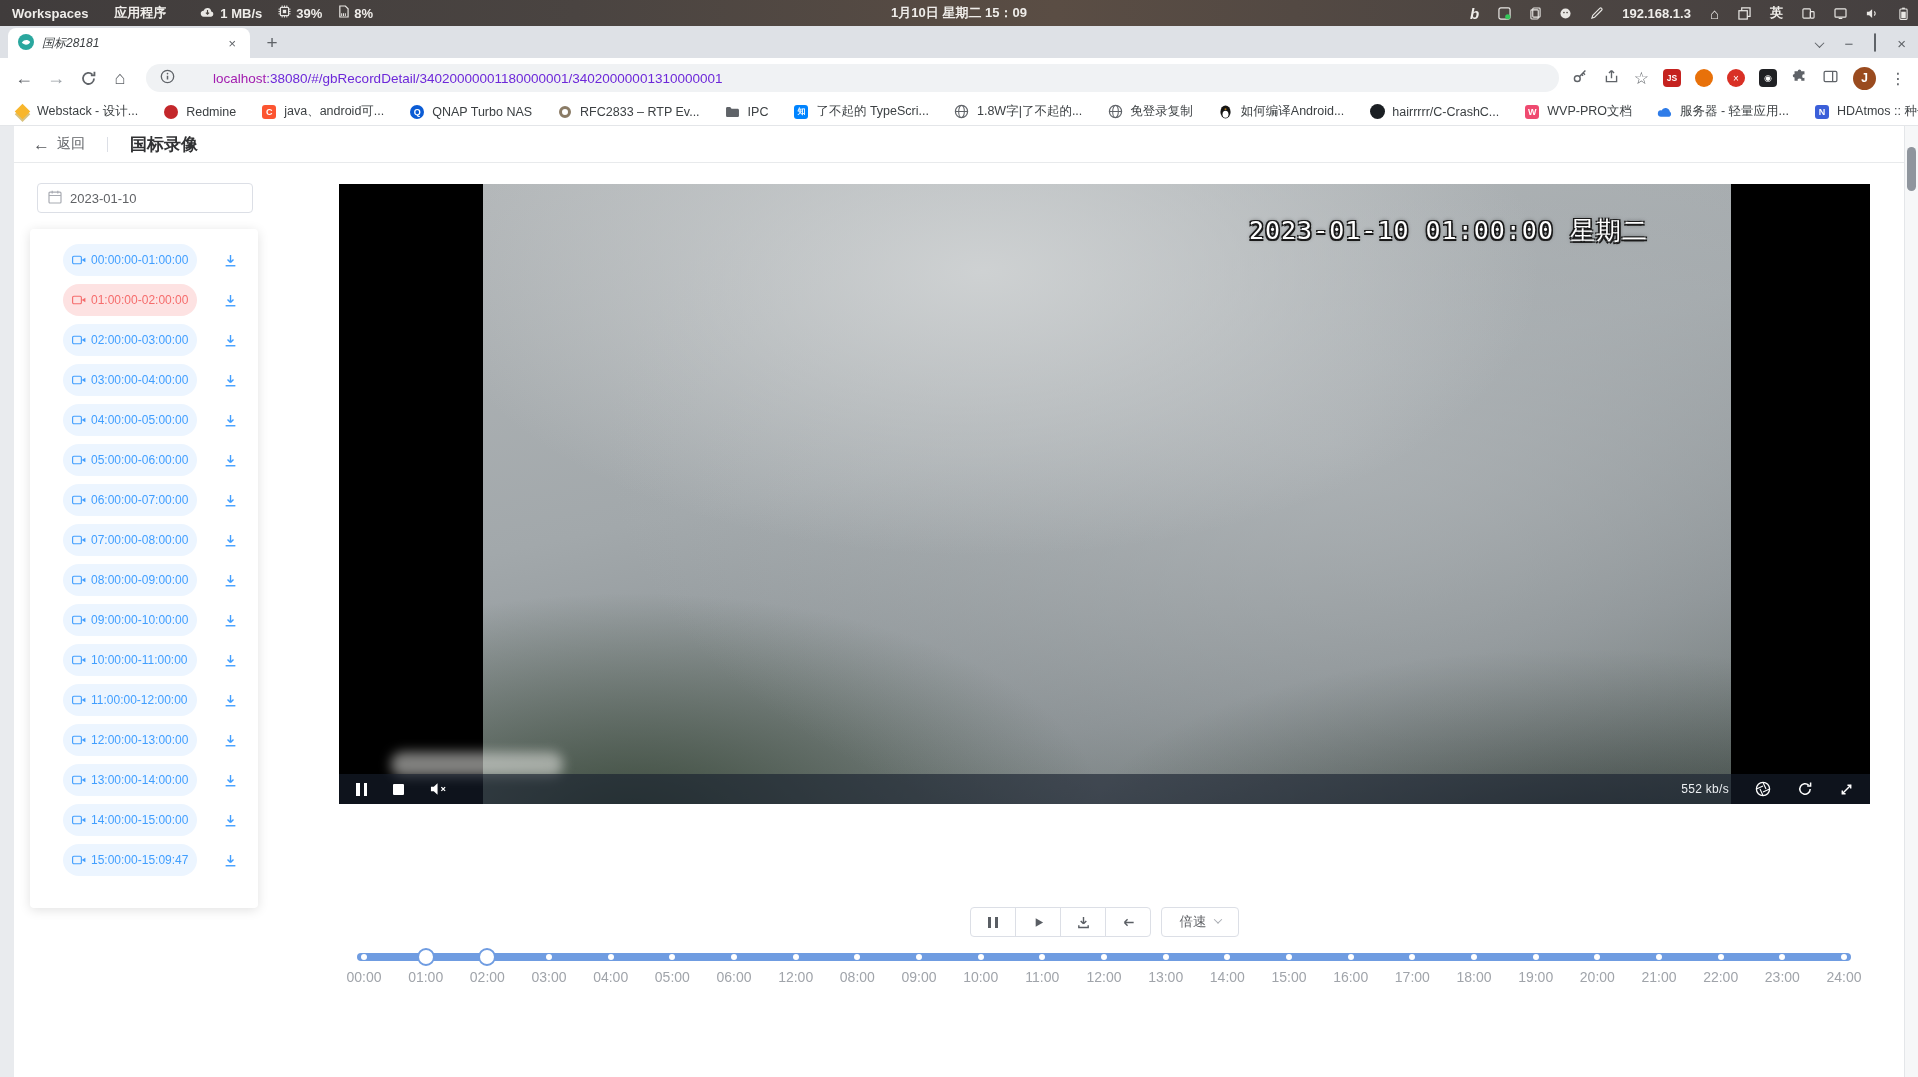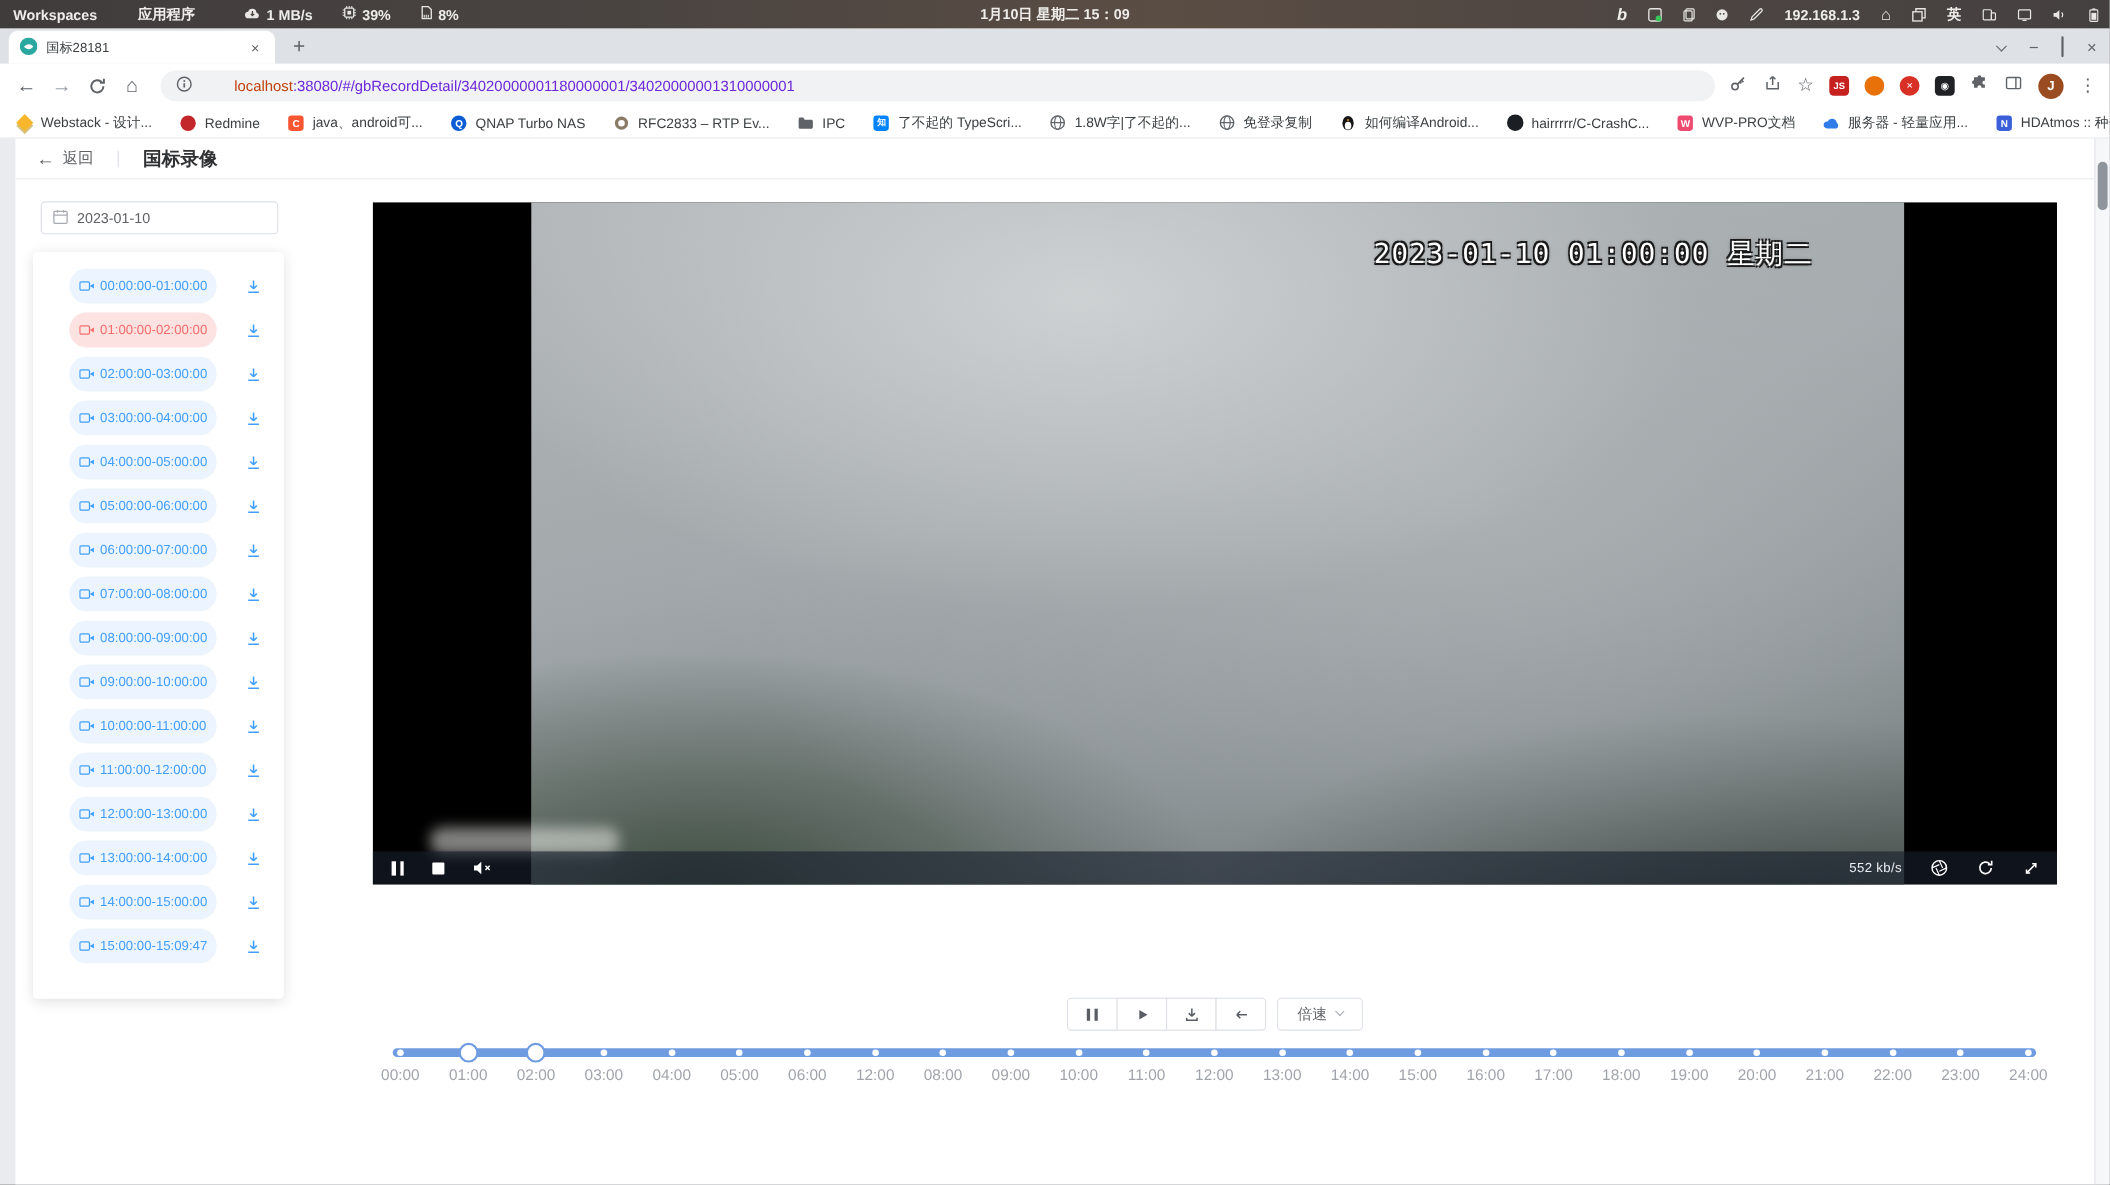--- a/index.html
+++ b/index.html
@@ -8,54 +8,54 @@
     position:relative; width:1918px; height:1077px; overflow:hidden;
     background:#fff; font-family:"Liberation Sans","DejaVu Sans",sans-serif;
     -webkit-font-smoothing:antialiased;
   }
   
   .gnome-bar{
     position:absolute; left:0; top:0; width:100%; height:26px;
     background:linear-gradient(90deg,#403c3c 0%,#4a4441 30%,#5a4d44 55%,#4c4542 80%,#454040 100%);
     display:flex; align-items:center; color:#efedea; font-size:13px; font-weight:700;
   }
-  .db-left{display:flex; align-items:center;gap:11px;}
+  .db-left{display:flex; align-items:center;}
   .db-item{display:flex; align-items:center; gap:5px; white-space:nowrap;}
   .db-clock{position:absolute; left:50%; transform:translateX(-50%); font-weight:700;}
   .db-right{margin-left:auto; display:flex; align-items:center; gap:19px; margin-right:10px; font-weight:700;}
   .db-right .db-item{gap:4px;}
   
   .tab-strip{
     position:absolute; left:0; top:26px; width:100%; height:32px;
     background:#dee1e6; display:flex; align-items:flex-end;
   }
   .btab{
     width:242px; height:30px; margin-left:8px; background:#fff;
     border-radius:8px 8px 0 0; display:flex; align-items:center; padding:0 10px;
-    font-size:12px; color:#3c4043;
+    font-size:12px; color:#3c4043;font-style:italic;
   }
   .btab-title{flex:1; margin-left:8px; overflow:hidden; white-space:nowrap;}
   .btab-close{width:16px;height:16px;border-radius:50%;display:flex;align-items:center;justify-content:center;color:#5f6368;font-size:13px;}
   .newtab{width:28px;height:28px;margin:0 0 1px 8px;display:flex;align-items:center;justify-content:center;color:#5f6368;font-size:19px;font-weight:400;}
   .win-controls{margin-left:auto;display:flex;align-items:center;gap:21px;margin-right:12px;margin-bottom:6px;color:#5f6368;}
   .chev{display:inline-block;width:7px;height:7px;border-right:1.6px solid currentColor;border-bottom:1.6px solid currentColor;transform:rotate(45deg) translate(-1px,-1px);}
   .winbox{width:10px;height:10px;border:1.5px solid #5f6368;border-radius:2px;}
   .wc-glyph{font-size:15px;line-height:1;}
   
   .addr-row{
     position:absolute; left:0; top:58px; width:100%; height:40px; background:#fff;
     display:flex; align-items:center; padding:0 12px 0 10px; gap:4px;
   }
   .nav-ic{width:28px;height:28px;display:flex;align-items:center;justify-content:center;font-size:18px;color:#5f6368;border-radius:50%;}
   .nav-ic.fwd{color:#9aa0a6;}
   .url-pill{
     flex:1; height:28px; background:#f0f2f4; border-radius:14px; margin:0 8px;
     display:flex; align-items:center; padding:0 14px; gap:10px; font-size:13.5px; overflow:hidden; white-space:nowrap;
   }
-  .url-host{color:#c2410c;padding-left:28px;} .url-rest{color:#6d28d9;}
+  .url-host{color:#a21caf;padding-left:28px;} .url-rest{color:#6d28d9;}
   .addr-right{display:flex; align-items:center; gap:14px;}
   .ext{width:18px;height:18px;border-radius:4px;display:flex;align-items:center;justify-content:center;flex:none;}
   .ext-js{background:#c5221f;color:#fff;font-size:8.5px;font-weight:700;}
   .ext-orange{background:#e8710a;border-radius:50%;}
   .ext-red{background:#d93025;border-radius:50%;color:#fff;font-size:10px;}
   .ext-dark{background:#202124;color:#fff;font-size:9px;}
   .avatar{width:23px;height:23px;border-radius:50%;background:#9a4b1f;color:#fff;display:flex;align-items:center;justify-content:center;font-size:12px;font-weight:700;}
   .menu-dots{font-size:16px;color:#5f6368;}
   .star{font-size:17px;color:#5f6368;}
   

